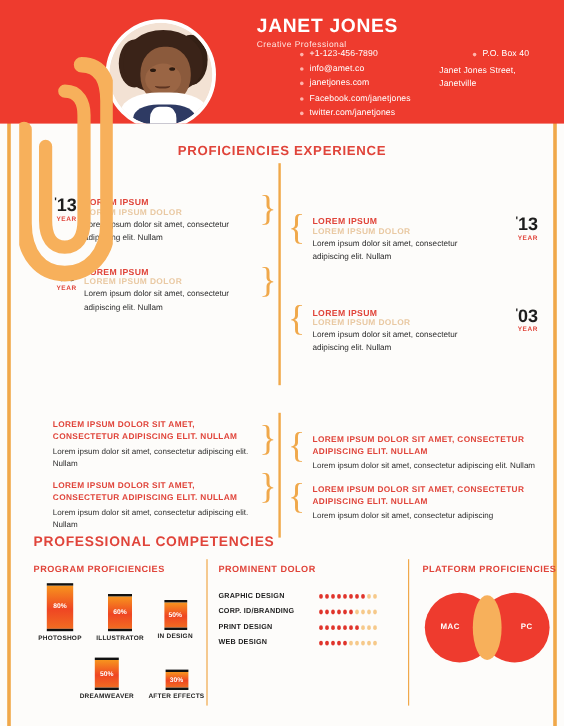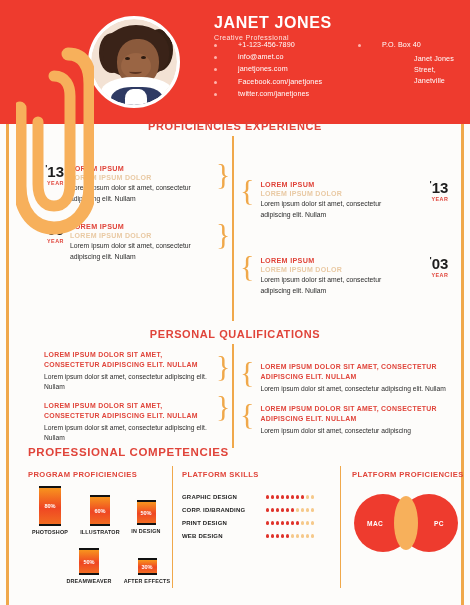--- a/index.html
+++ b/index.html
@@ -7,21 +7,21 @@
     width:470px; height:605px; overflow:hidden;
     font-family:"Liberation Sans", sans-serif;
     background:#ffffff;
   }
   .page { position:relative; width:470px; height:605px; background:#fdfcfa; overflow:hidden; }
   .edge { position:absolute; top:0; bottom:0; width:3px; background:#f0a84a; }
   .edge.left { left:6px; }
   .edge.right { right:6px; }
 
   
-  .header { position:relative; height:124px; background:#ee3b2e; overflow:hidden; }
+  .header { position:relative; height:103px; background:#ee3b2e; overflow:hidden; }
   .photo-ring {
     position:absolute; left:88px; top:16px; width:92px; height:92px;
     border-radius:50%; background:#ffffff; border:3px solid #ffffff; overflow:hidden;
   }
   .photo-inner { position:absolute; inset:0; border-radius:50%; overflow:hidden; background:#f3e2d4; }
   .ph-hair { position:absolute; left:12px; top:6px; width:66px; height:52px; border-radius:50% 50% 42% 42%; background:#3a2318; }
   .ph-face { position:absolute; left:26px; top:20px; width:42px; height:48px; border-radius:48% 48% 52% 52%; background:#8b5a3c; }
   .ph-cheek { position:absolute; left:30px; top:34px; width:30px; height:26px; border-radius:50%; background:#9a6544; }
   .ph-eye { position:absolute; width:5px; height:3px; border-radius:50%; background:#2b1a10; }
   .ph-eye.a { left:34px; top:38px; }
@@ -32,21 +32,21 @@
   .ph-collar { position:absolute; left:10px; bottom:-6px; width:72px; height:34px; border-radius:44% 44% 0 0; background:#ffffff; }
   .ph-shirt { position:absolute; left:20px; bottom:-10px; width:52px; height:28px; border-radius:40% 40% 0 0; background:#2e3a63; }
   .ph-shirtw { position:absolute; left:34px; bottom:-10px; width:22px; height:26px; background:#ffffff; border-radius:36% 36% 0 0; }
 
   .clip { position:absolute; left:16px; top:36px; width:78px; height:230px; z-index:4; pointer-events:none; }
 
   .hdr-text { position:absolute; left:214px; top:14px; }
   .name { font-size:16px; font-weight:bold; color:#ffffff; letter-spacing:0.6px; }
   .role { font-size:7px; color:#ffe3df; letter-spacing:0.4px; margin-top:2px; }
   .contacts { position:absolute; left:214px; top:40px; }
-  .crow { display:flex; align-items:flex-start; gap:21px; margin-bottom:3.2px; }
+  .crow { display:flex; align-items:flex-start; gap:5px; margin-bottom:3.2px;margin-left:36px; }
   .cdot { width:3px; height:3px; border-radius:50%; background:#ffb3ab; margin-top:4px; flex:none; }
   .ctext { font-size:7.2px; color:#ffffff; letter-spacing:0.1px; }
   .addr { position:absolute; left:358px; top:40px; }
   .addr .ctext { line-height:1.5; }
 
   
   .sec-title { text-align:center; font-size:11px; font-weight:bold; color:#e0443a; letter-spacing:0.6px; }
   .sec-title.left { text-align:left; }
 
   
@@ -139,21 +139,21 @@
         <span class="cdot"></span>
         <span class="ctext">twitter.com/janetjones</span>
       </div>
     </div>
 
     <div class="addr">
       <div class="crow">
         <span class="cdot"></span>
         <span class="ctext">P.O. Box 40</span>
       </div>
-      <div style="padding-left:8px;margin-left:48px;">
+      <div style="padding-left:8px;">
         <div class="ctext">Janet Jones Street,</div>
         <div class="ctext">Janetville</div>
       </div>
     </div>
   </div>
 
   <svg class="clip" viewBox="0 0 78 230">
     <path d="M52 18 C70 18 74 34 74 48 L74 150 C74 176 58 192 38 192 C18 192 4 176 4 150 L4 72" fill="none" stroke="#f7b05b" stroke-width="13" stroke-linecap="round"></path>
     <path d="M38 40 C50 40 54 50 54 60 L54 148 C54 162 48 170 38 170 C28 170 22 162 22 148 L22 86" fill="none" stroke="#f7b05b" stroke-width="11" stroke-linecap="round"></path>
   </svg>
@@ -208,23 +208,20 @@
       <div class="exp-h1">LOREM IPSUM</div>
       <div class="exp-h2">LOREM IPSUM DOLOR</div>
       <div class="exp-p">Lorem ipsum dolor sit amet, consectetur adipiscing elit. Nullam</div>
     </div>
     <div class="year-box">
       <div class="yr"><span class="ap">'</span><span>03</span></div>
       <div class="yr-lbl">YEAR</div>
     </div>
   </div>
 
-  <div style="position:absolute; left:0; right:0; top:328px;">
-    <div class="sec-title">PERSONAL QUALIFICATIONS</div>
-  </div>
   <div class="timeline" style="top:344px; height:104px;"></div>
 
   <div style="position:absolute; left:44px; top:350px; width:172px;">
     <div class="qual-item">
       <div class="qh">LOREM IPSUM DOLOR SIT AMET, CONSECTETUR ADIPISCING ELIT. NULLAM</div>
       <div class="qp">Lorem ipsum dolor sit amet, consectetur adipiscing elit. Nullam</div>
     </div>
     <div class="qual-item">
       <div class="qh">LOREM IPSUM DOLOR SIT AMET, CONSECTETUR ADIPISCING ELIT. NULLAM</div>
       <div class="qp">Lorem ipsum dolor sit amet, consectetur adipiscing elit. Nullam</div>
@@ -292,21 +289,21 @@
   </div>
 
   <div class="meter" style="left:118px; top:558px; width:58px;">
     <div class="mbar" style="width:19px; height:17px;">
       <div class="mpct">30%</div>
     </div>
     <div class="mlbl">AFTER EFFECTS</div>
   </div>
 
   <div style="position:absolute; left:182px; top:470px;">
-    <div class="comp-sub">PLATFORM SKILLS</div>
+    <div class="comp-sub">PROMINENT DOLOR</div>
   </div>
   <div id="skills-list" style="position:absolute; left:182px; top:494px; width:155px;">
       <div class="skill-row">
         <div class="skill-name">GRAPHIC DESIGN</div>
         <div class="dots">
           <span class="dot" style="background: rgb(224, 52, 43);"></span>
           <span class="dot" style="background: rgb(224, 52, 43);"></span>
           <span class="dot" style="background: rgb(224, 52, 43);"></span>
           <span class="dot" style="background: rgb(224, 52, 43);"></span>
           <span class="dot" style="background: rgb(224, 52, 43);"></span>

